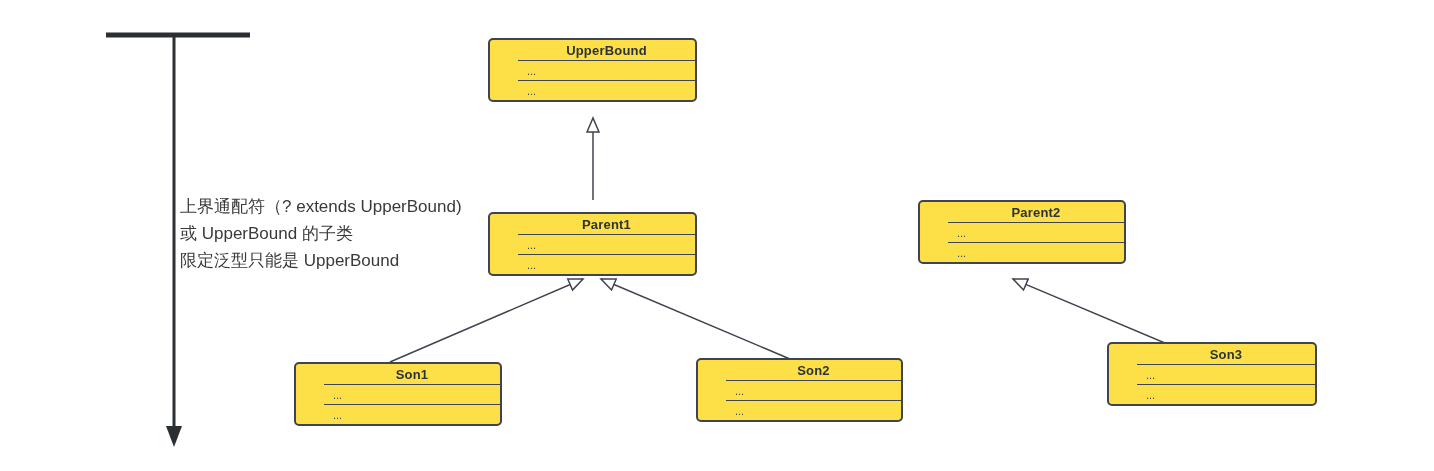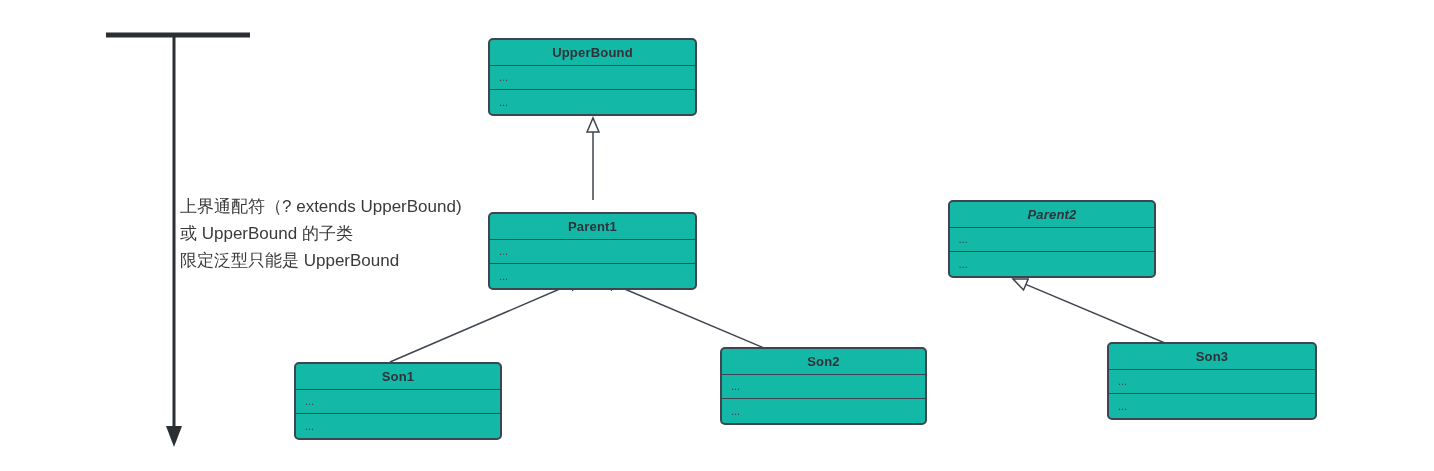--- a/index.html
+++ b/index.html
@@ -17,49 +17,50 @@
     overflow: hidden;
   }
   #connector-layer {
     position: absolute;
     left: 0; top: 0;
     width: 1434px; height: 471px;
   }
   .uml-box {
     position: absolute;
     box-sizing: border-box;
-    height: 78px;
-    background: #14b8a6;
+    height: 64px;
+    background: #fde047;
     border: 2px solid #3f4550;
     border-radius: 5px;
     display: grid;
     grid-template-rows: 1fr 1fr 1fr;
+    padding-left: 28px;
   }
   .uml-title {
     display: flex;
     align-items: center;
     justify-content: center;
     font-weight: bold;
     font-size: 13px;
     color: #2d323a;
     letter-spacing: 0.2px;
   }
   .uml-row {
     border-top: 1.5px solid #3f4550;
     display: flex;
     align-items: center;
     padding-left: 9px;
     font-size: 11px;
     color: #3f4550;
   }
   #box-upperbound { left: 488px; top: 38px;  width: 209px; }
   #box-parent1    { left: 488px; top: 212px; width: 209px; }
-  #box-parent2    { left: 948px; top: 200px; width: 208px; font-style: italic; }
+  #box-parent2    { left: 918px; top: 200px; width: 208px; }
   #box-son1       { left: 294px; top: 362px; width: 208px; }
-  #box-son2       { left: 696px; top: 347px; width: 207px; margin-left: 24px; }
+  #box-son2       { left: 696px; top: 358px; width: 207px; }
   #box-son3       { left: 1107px; top: 342px; width: 210px; }
   .annotation {
     position: absolute;
     left: 180px;
     top: 193px;
     font-size: 17px;
     line-height: 27px;
     color: #3a3a3a;
     white-space: nowrap;
   }

